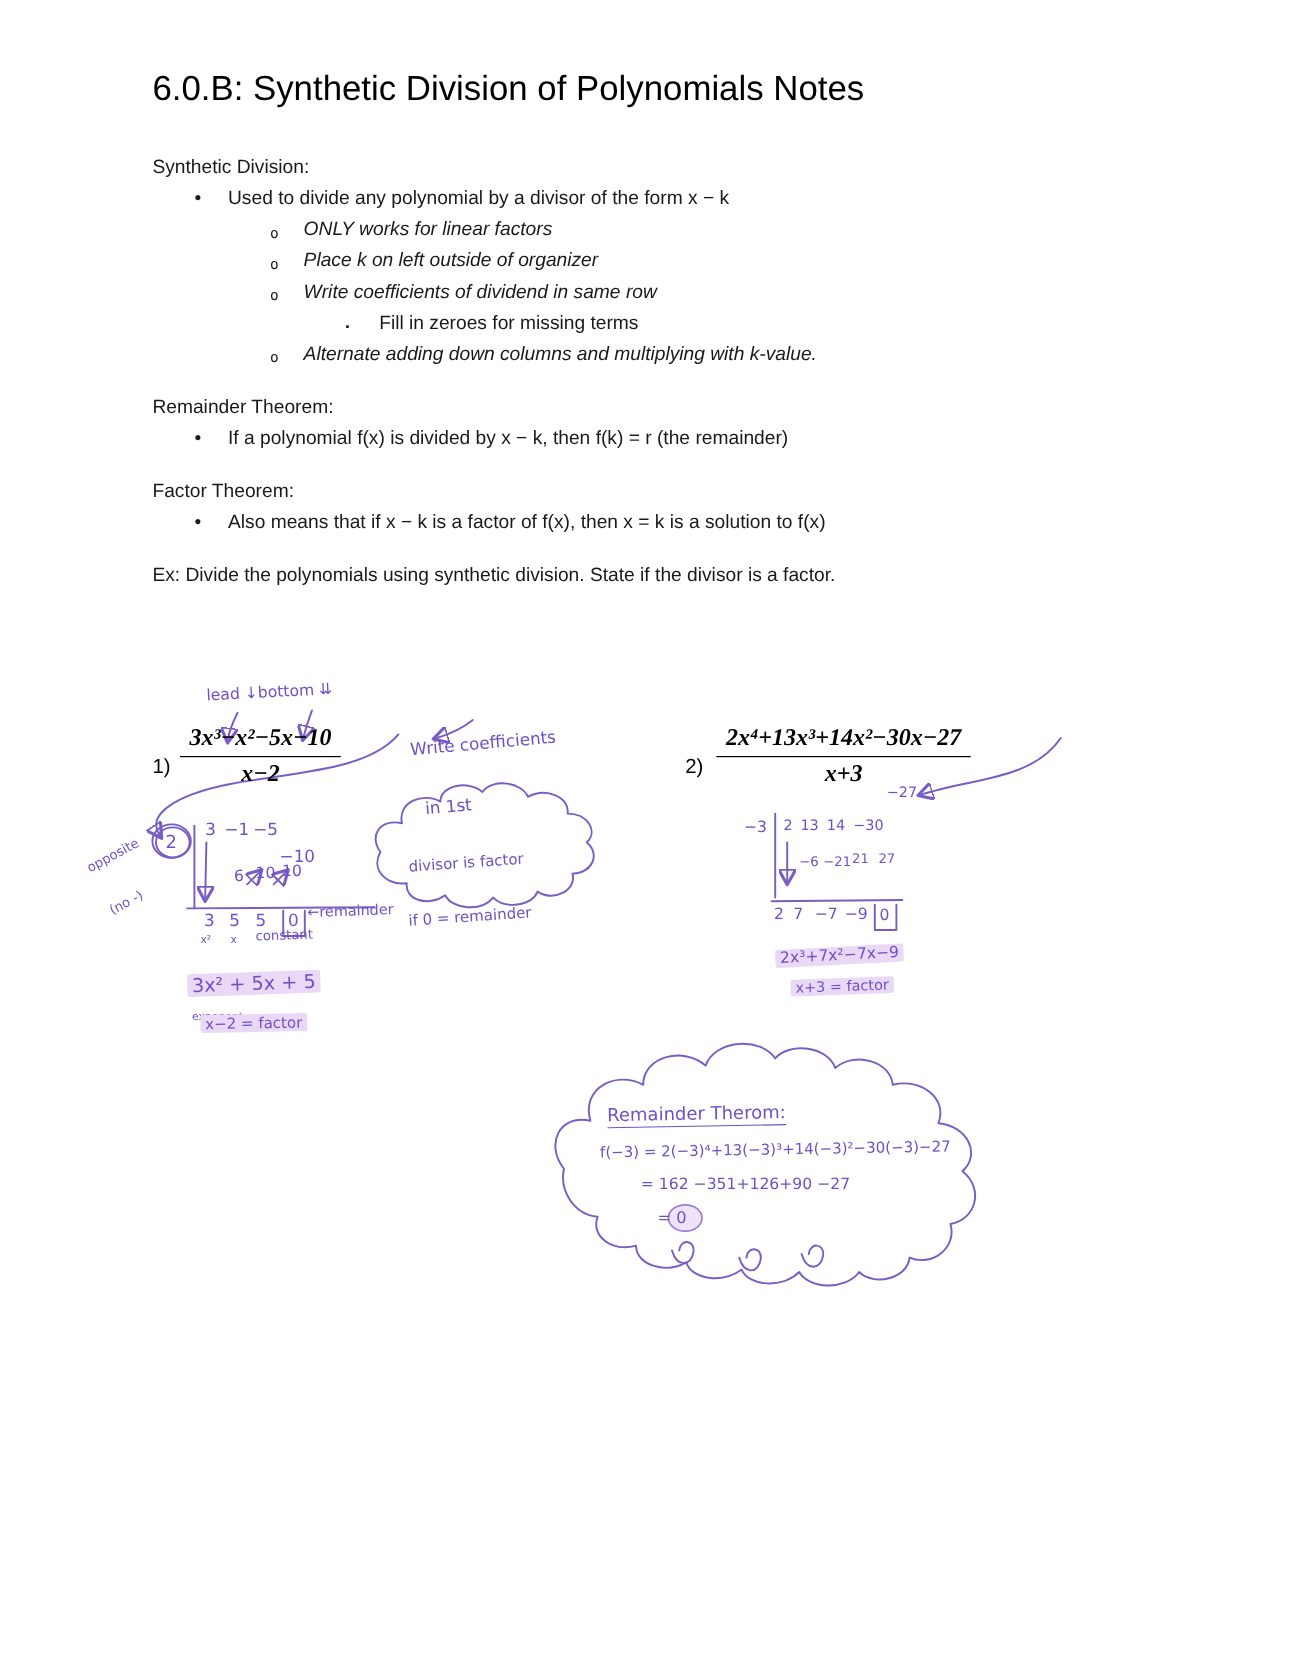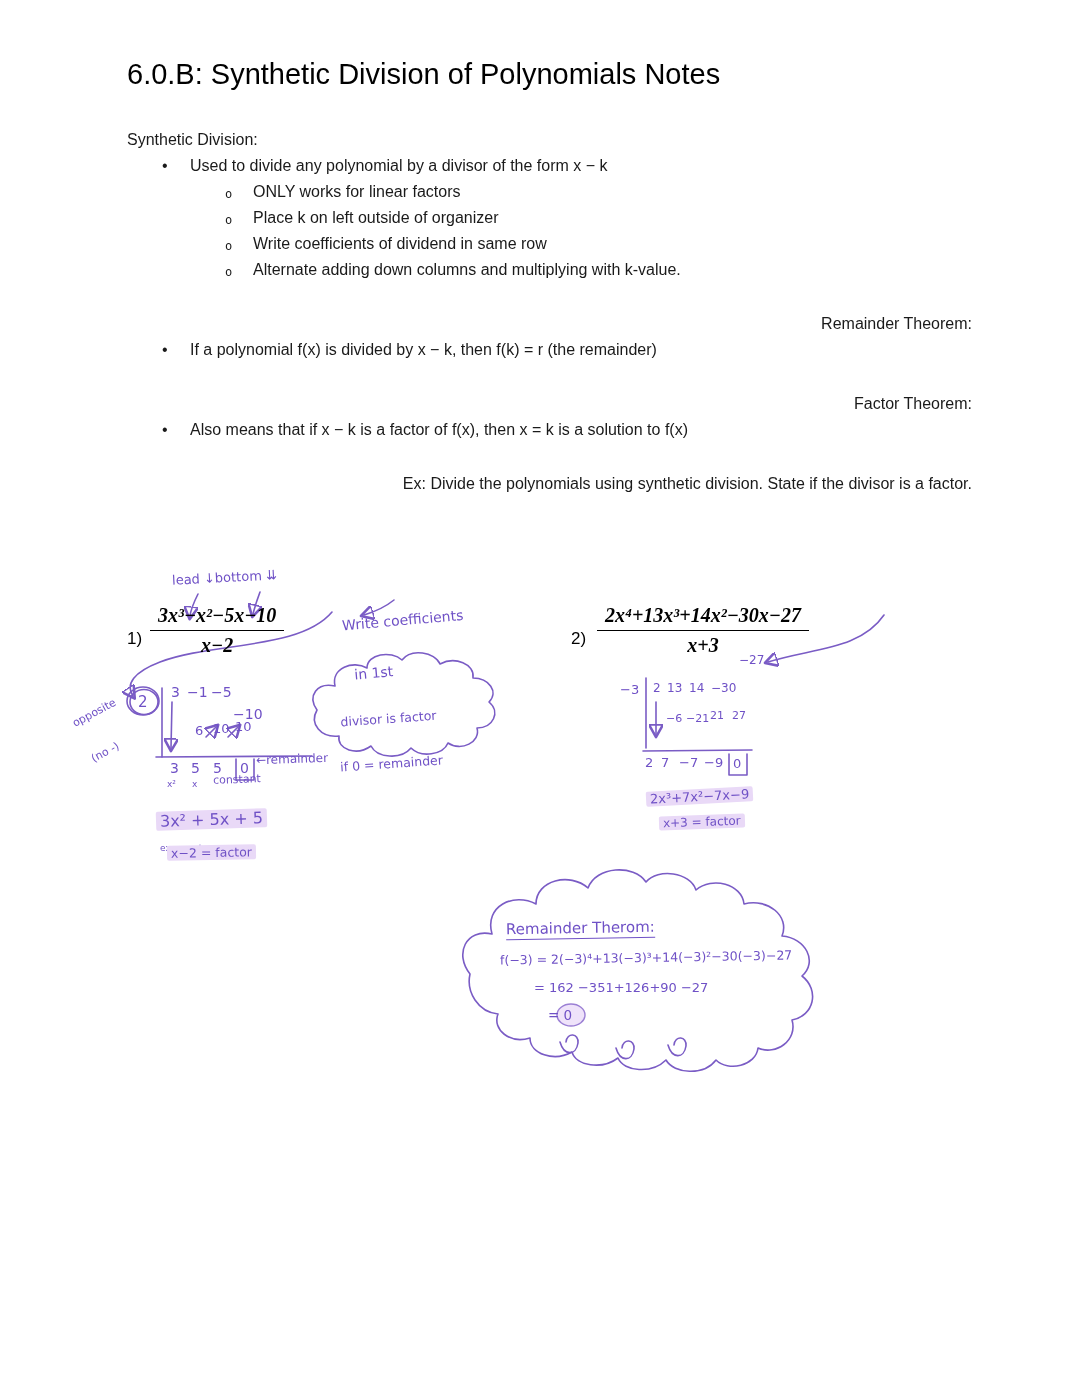--- a/index.html
+++ b/index.html
@@ -7,26 +7,26 @@
   body {
     width:1080px; height:1398px; position:relative; overflow:hidden;
     font-family:"Liberation Sans", sans-serif; color:#1a1a1a;
   }
   .page { position:absolute; inset:0; background:#ffffff; }
 
   
   .doc { position:absolute; left:127px; top:58px; width:845px; }
   .title { font-size:29px; font-weight:500; margin-bottom:36px; color:#000; }
   .line { font-size:16px; line-height:26px; position:relative; }
-  .gap { margin-top:28px;text-align:right; }
+  .gap { margin-top:18px; }
   .mark { position:absolute; top:0; color:#1a1a1a; }
   .l1 > .mark { left:35px; font-size:16px; }
   .l1 > .txt  { display:block; margin-left:63px; }
   .l2 > .mark { left:98px; font-size:12px; top:2px; font-family:"DejaVu Sans Mono", monospace; }
-  .l2 > .txt  { display:block; margin-left:126px; }
+  .l2 > .txt  { display:block; margin-left:126px;font-style:italic; }
   .l3 > .mark { left:161px; font-size:9px; top:2px; }
   .l3 > .txt  { display:block; margin-left:189px; }
   .b1::before { content:"•"; }
   .b2::before { content:"o"; }
   .b3::before { content:"▪"; }
 
   
   .plabel { position:absolute; font-size:17px; color:#000; }
   .frac {
     position:absolute; text-align:center; color:#000;
@@ -112,20 +112,24 @@
         <span class="txt">ONLY works for linear factors</span>
       </div>
     <div class="line l2">
         <span class="mark b2"></span>
         <span class="txt">Place k on left outside of organizer</span>
       </div>
     <div class="line l2">
         <span class="mark b2"></span>
         <span class="txt">Write coefficients of dividend in same row</span>
       </div>
+    <div class="line l3">
+        <span class="mark b3"></span>
+        <span class="txt">Fill in zeroes for missing terms</span>
+      </div>
     <div class="line l2">
         <span class="mark b2"></span>
         <span class="txt">Alternate adding down columns and multiplying with k-value.</span>
       </div>
 
     <div class="line gap">Remainder Theorem:</div>
     <div class="line l1">
         <span class="mark b1"></span>
         <span class="txt">If a polynomial f(x) is divided by x − k, then f(k) = r (the remainder)</span>
       </div>

